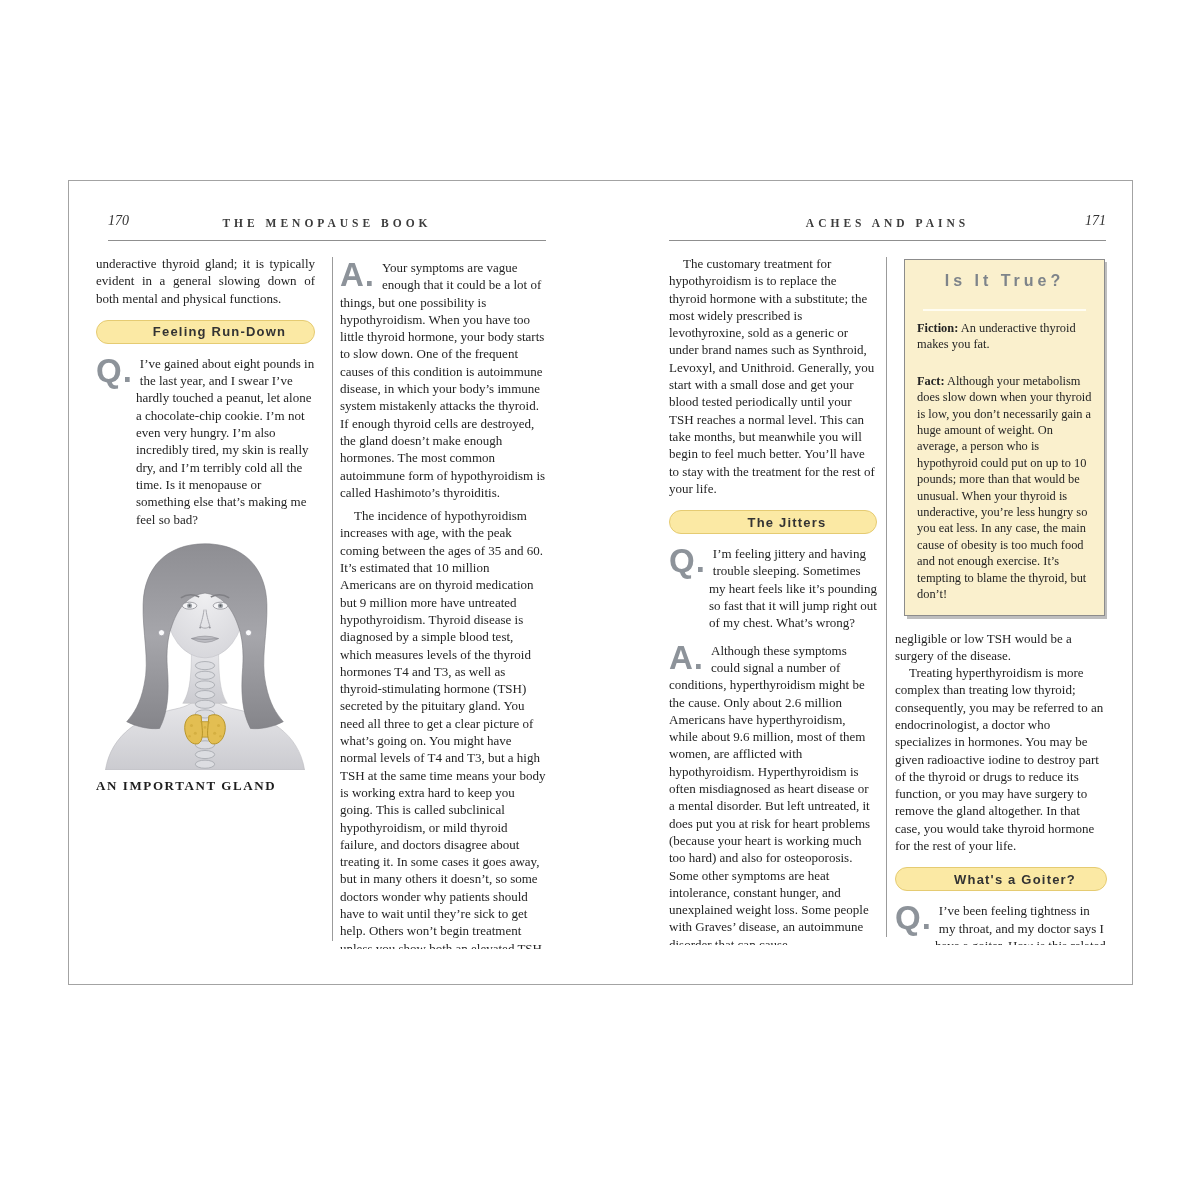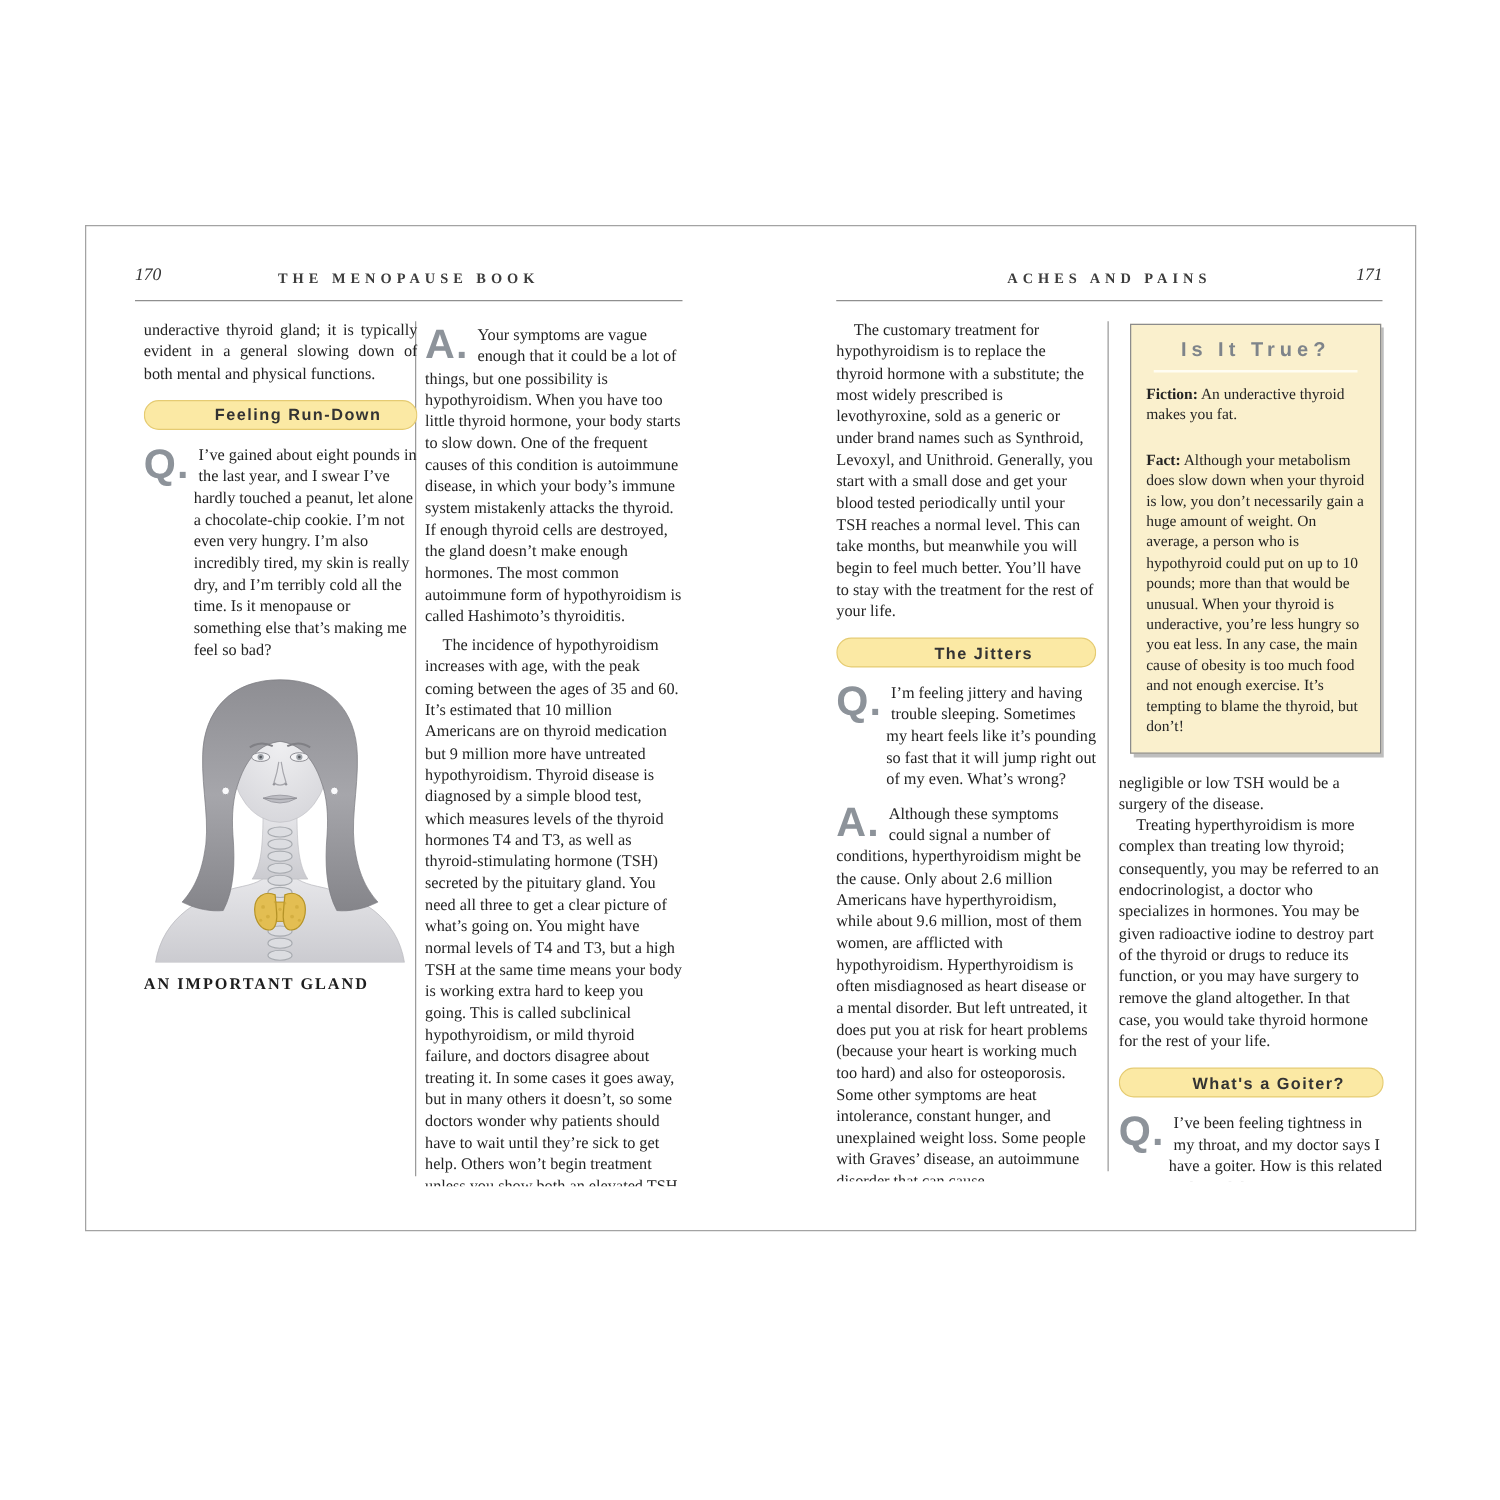--- a/index.html
+++ b/index.html
@@ -39,21 +39,21 @@
 
   
   .figure{margin:6px 0 4px 0;}
   .figcap-title{font-size:13px;font-weight:bold;letter-spacing:1.6px;color:#1E1E1E;margin:4px 0 3px 0;}
   .figcap{font-size:12.3px;font-weight:600;line-height:16.6px;color:#2A2A2A;}
 
   
   .truebox{margin:4px 2px 14px 9px;background:#FAF0CD;border:1px solid #8C8C8C;
            box-shadow:3px 3px 0 rgba(125,125,125,0.5);padding:10px 12px 12px 12px;}
   .truebox-title{font-family:"Liberation Sans",sans-serif;font-weight:bold;font-size:16px;
-                 letter-spacing:4px;color:#7E848A;text-align:center;margin:2px 0 6px 0;}
+                 letter-spacing:4px;color:#7E848A;text-align:center;margin:2px 0 19px 0;}
   .truebox-rule{height:2px;background:#FFFDF2;margin:0 6px 9px 6px;}
   .truebox p{font-size:12.4px;line-height:16.4px;}
   .truebox .lbl{font-weight:bold;}
   .truebox p + p{margin-top:20px;}
 </style>
 </head>
 <body>
 
 <div class="canvas">
   <div class="spread">
@@ -62,21 +62,21 @@
     <div class="runhead" style="left:39px;width:438px;">THE MENOPAUSE BOOK</div>
     <div class="headrule" style="left:39px;width:438px;"></div>
 
     <div class="pgnum" style="left:1000px;width:37px;text-align:right;">171</div>
     <div class="runhead" style="left:600px;width:437px;">ACHES AND PAINS</div>
     <div class="headrule" style="left:600px;width:437px;"></div>
 
     <div class="divider" style="left:263px;height:684px;"></div>
     <div class="divider" style="left:817px;height:680px;"></div>
 
-    <div class="col" style="left:46px;width:219px;height:694px;">
+    <div class="col" style="left:27px;width:219px;height:694px;">
       <p class="just">underactive thyroid gland; it is typically evident in a general slowing down of both mental and physical functions.</p>
 
       <div class="pill">Feeling Run-Down</div>
 
       <div class="qa qa-wrap">
         <span class="cap">Q.</span>
         <p class="q-text">I’ve gained about eight pounds in the last year, and I swear I’ve hardly touched a peanut, let alone a chocolate-chip cookie. I’m not even very hungry. I’m also incredibly tired, my skin is really dry, and I’m terribly cold all the time. Is it menopause or something else that’s making me feel so bad?</p>
       </div>
 
       <div class="figure">
@@ -169,21 +169,21 @@
       <p class="indent" style="margin-top:6px;">The incidence of hypothyroidism increases with age, with the peak coming between the ages of 35 and 60. It’s estimated that 10 million Americans are on thyroid medication but 9 million more have untreated hypothyroidism. Thyroid disease is diagnosed by a simple blood test, which measures levels of the thyroid hormones T4 and T3, as well as thyroid-stimulating hormone (TSH) secreted by the pituitary gland. You need all three to get a clear picture of what’s going on. You might have normal levels of T4 and T3, but a high TSH at the same time means your body is working extra hard to keep you going. This is called subclinical hypothyroidism, or mild thyroid failure, and doctors disagree about treating it. In some cases it goes away, but in many others it doesn’t, so some doctors wonder why patients should have to wait until they’re sick to get help. Others won’t begin treatment unless you show both an elevated TSH and symptoms like dry skin, slow pulse, and diminished reflexes.</p>
     </div>
 
     <div class="col" style="left:600px;width:208px;height:690px;">
       <p class="indent">The customary treatment for hypothyroidism is to replace the thyroid hormone with a substitute; the most widely prescribed is levothyroxine, sold as a generic or under brand names such as Synthroid, Levoxyl, and Unithroid. Generally, you start with a small dose and get your blood tested periodically until your TSH reaches a normal level. This can take months, but meanwhile you will begin to feel much better. You’ll have to stay with the treatment for the rest of your life.</p>
 
       <div class="pill">The Jitters</div>
 
       <div class="qa qa-wrap">
         <span class="cap">Q.</span>
-        <p class="q-text">I’m feeling jittery and having trouble sleeping. Sometimes my heart feels like it’s pounding so fast that it will jump right out of my even. What’s wrong?</p>
+        <p class="q-text">I’m feeling jittery and having trouble sleeping. Sometimes my heart feels like it’s pounding so fast that it will jump right out of my chest. What’s wrong?</p>
       </div>
 
       <div class="qa">
         <span class="cap">A.</span>
         <p>Although these symptoms could signal a number of conditions, hyperthyroidism might be the cause. Only about 2.6 million Americans have hyperthyroidism, while about 9.6 million, most of them women, are afflicted with hypothyroidism. Hyperthyroidism is often misdiagnosed as heart disease or a mental disorder. But left untreated, it does put you at risk for heart problems (because your heart is working much too hard) and also for osteoporosis. Some other symptoms are heat intolerance, constant hunger, and unexplained weight loss. Some people with Graves’ disease, an autoimmune disorder that can cause hyperthyroidism, develop red and bulging eyes with a distinctive stare. In testing, a</p>
       </div>
     </div>
 
     <div class="col" style="left:826px;width:212px;height:690px;">
       <div class="truebox">

